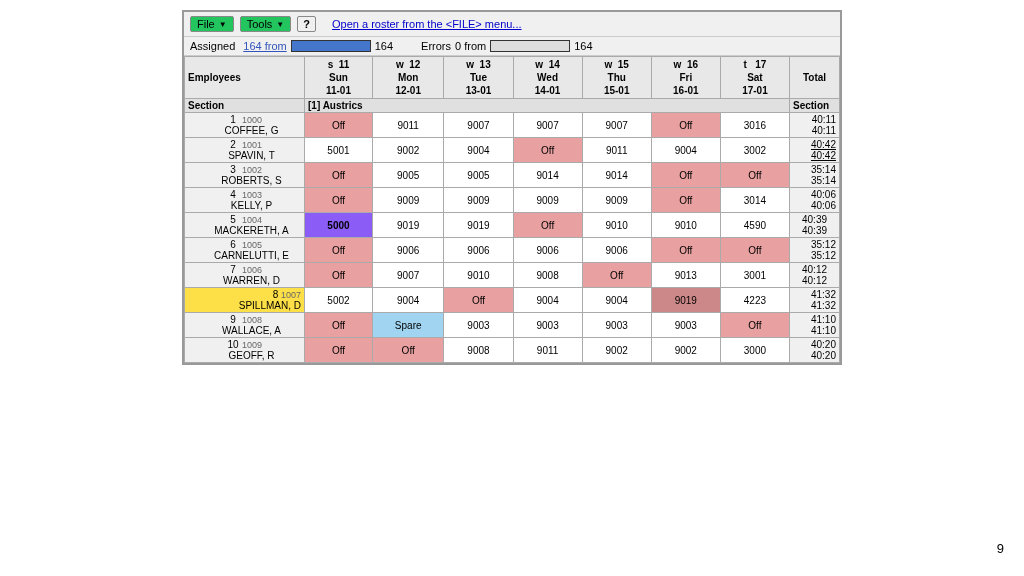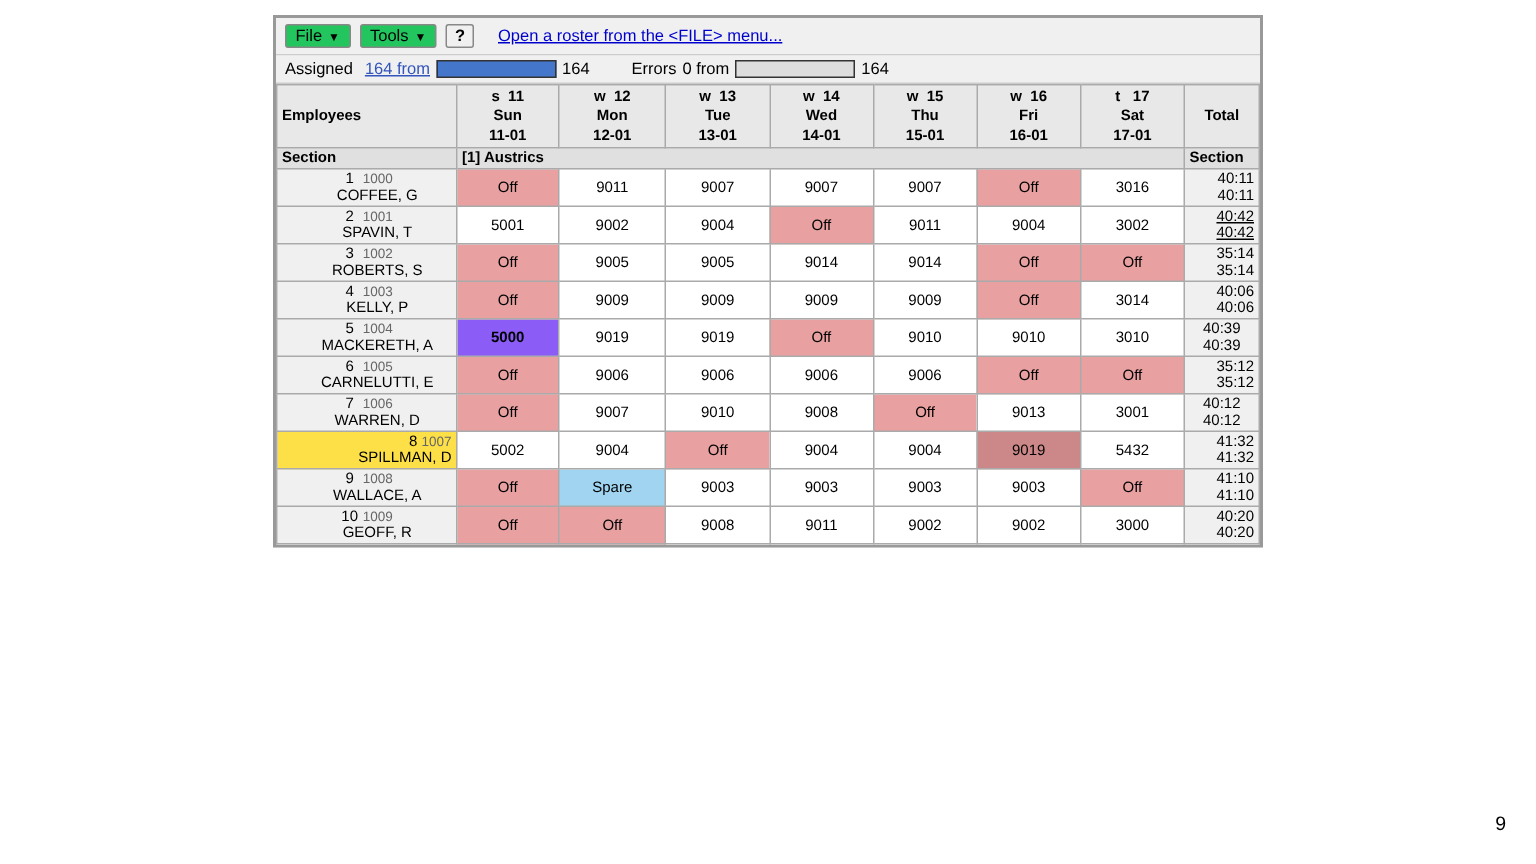--- a/index.html
+++ b/index.html
@@ -303,21 +303,21 @@
           <tr>
             <td class="col-employee" style="background: rgb(240, 240, 240); padding: 1px 3px;"><span style="display:inline-block;width:12px;font-size:10px;">5</span>
       <span style="font-size:9px;color:#666;">1004</span><br>
       <span style="font-size:10px;margin-left:14px;">MACKERETH, A</span></td>
             <td style="font-size: 10px; padding: 2px 3px; background: #8b5cf6; font-weight: bold;">5000</td>
             <td style="font-size: 10px; padding: 2px 3px; background: rgb(255, 255, 255);">9019</td>
             <td style="font-size: 10px; padding: 2px 3px; background: rgb(255, 255, 255);">9019</td>
             <td style="font-size: 10px; padding: 2px 3px; background: rgb(232, 160, 160);">Off</td>
             <td style="font-size: 10px; padding: 2px 3px; background: rgb(255, 255, 255);">9010</td>
             <td style="font-size: 10px; padding: 2px 3px; background: rgb(255, 255, 255);">9010</td>
-            <td style="font-size: 10px; padding: 2px 3px; background: rgb(255, 255, 255);">3010</td>
+            <td style="font-size: 10px; padding: 2px 3px; background: rgb(255, 255, 255);">4590</td>
             <td class="col-total" style="font-size: 10px; text-align: center; background: rgb(240, 240, 240);">40:39<br>40:39</td>
           </tr>
           <tr>
             <td class="col-employee" style="background: rgb(240, 240, 240); padding: 1px 3px; margin-top: 48px;"><span style="display:inline-block;width:12px;font-size:10px;">6</span>
       <span style="font-size:9px;color:#666;">1005</span><br>
       <span style="font-size:10px;margin-left:14px;">CARNELUTTI, E</span></td>
             <td style="font-size: 10px; padding: 2px 3px; background: rgb(232, 160, 160);">Off</td>
             <td style="font-size: 10px; padding: 2px 3px; background: rgb(255, 255, 255);">9006</td>
             <td style="font-size: 10px; padding: 2px 3px; background: rgb(255, 255, 255);">9006</td>
             <td style="font-size: 10px; padding: 2px 3px; background: rgb(255, 255, 255);">9006</td>
@@ -342,21 +342,21 @@
           <tr>
             <td class="col-employee" style="background: #fde047; padding: 1px 3px; text-align: right;"><span style="display:inline-block;width:12px;font-size:10px;">8</span>
       <span style="font-size:9px;color:#666;">1007</span><br>
       <span style="font-size:10px;margin-left:14px;">SPILLMAN, D</span></td>
             <td style="font-size: 10px; padding: 2px 3px; background: rgb(255, 255, 255);">5002</td>
             <td style="font-size: 10px; padding: 2px 3px; background: rgb(255, 255, 255);">9004</td>
             <td style="font-size: 10px; padding: 2px 3px; background: rgb(232, 160, 160);">Off</td>
             <td style="font-size: 10px; padding: 2px 3px; background: rgb(255, 255, 255);">9004</td>
             <td style="font-size: 10px; padding: 2px 3px; background: rgb(255, 255, 255);">9004</td>
             <td style="font-size: 10px; padding: 2px 3px; background: rgb(204, 136, 136);">9019</td>
-            <td style="font-size: 10px; padding: 2px 3px; background: rgb(255, 255, 255);">5432</td>
+            <td style="font-size: 10px; padding: 2px 3px; background: rgb(255, 255, 255);">4223</td>
             <td class="col-total" style="font-size: 10px; text-align: right; background: rgb(240, 240, 240);">41:32<br>41:32</td>
           </tr>
           <tr>
             <td class="col-employee" style="background: rgb(240, 240, 240); padding: 1px 3px;"><span style="display:inline-block;width:12px;font-size:10px;">9</span>
       <span style="font-size:9px;color:#666;">1008</span><br>
       <span style="font-size:10px;margin-left:14px;">WALLACE, A</span></td>
             <td style="font-size: 10px; padding: 2px 3px; background: rgb(232, 160, 160);">Off</td>
             <td style="font-size: 10px; padding: 2px 3px; background: rgb(160, 212, 240);">Spare</td>
             <td style="font-size: 10px; padding: 2px 3px; background: rgb(255, 255, 255);">9003</td>
             <td style="font-size: 10px; padding: 2px 3px; background: rgb(255, 255, 255);">9003</td>

